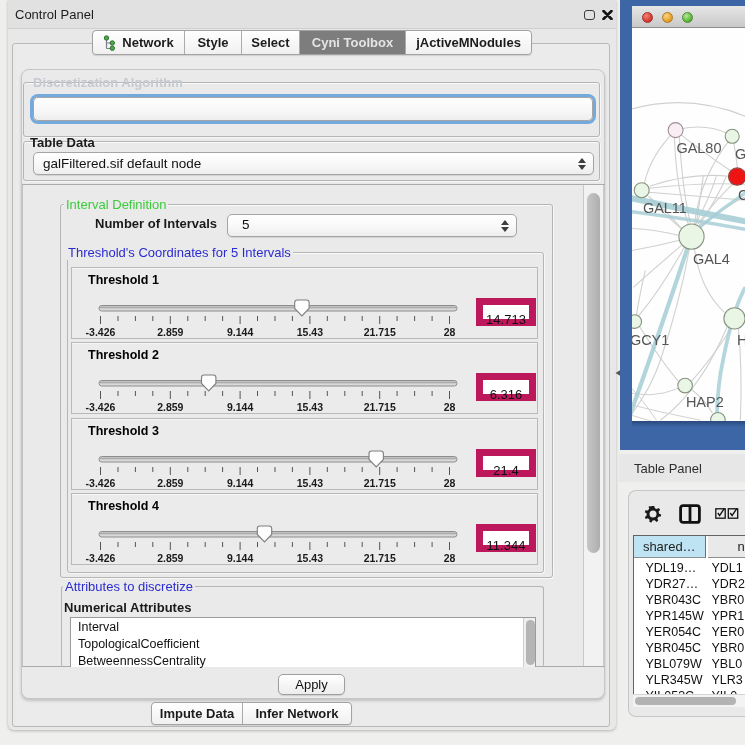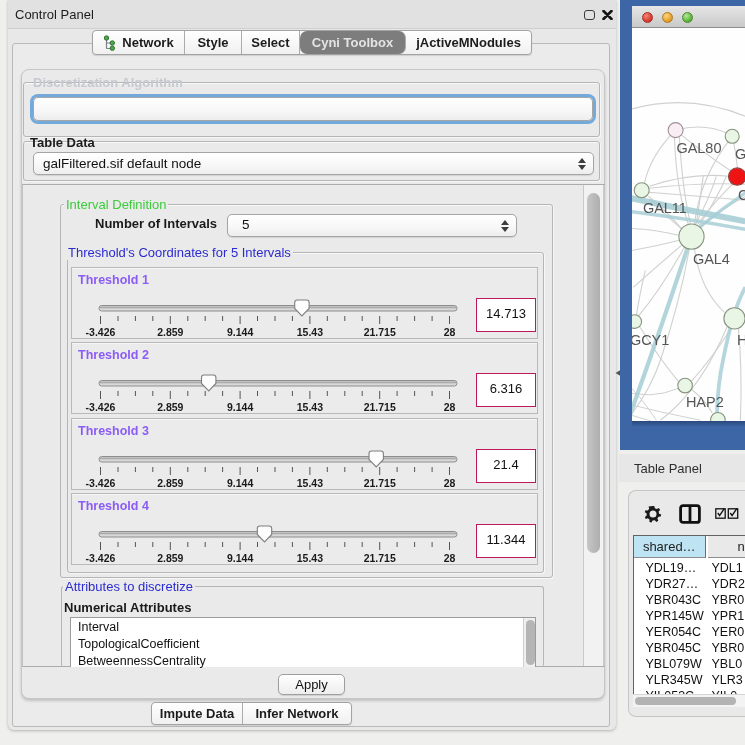--- a/index.html
+++ b/index.html
@@ -9,37 +9,37 @@
 #cpwin { left:0px; top:0px; width:608px; height:730px; background:#e8e8e8; border-radius:0 0 6px 6px; box-shadow:0 1px 3px rgba(0,0,0,.25);margin-left:8px; }
 #cptitle { left:0; top:0; width:100%; height:29px; background:#e2e1e1; border-bottom:1px solid #cfcfcf; }
 #cptitle .t { position:absolute; left:7px; top:7px; font-size:13px; color:#1d1d1d; }
 .winbtn-sq { position:absolute; left:576px; top:10px; width:11px; height:10px; border:1.8px solid #3a3a3a; border-radius:3px; }
 
 #outerpane { left:4px; top:43px; width:598px; height:684px; border:1px solid #b9b9b9; border-radius:3px; background:#ebebeb; }
 
 .seg { position:absolute; display:flex; height:25px; border:1px solid #a2a2a2; border-radius:4px; background:linear-gradient(#ffffff,#f0f0f0); overflow:hidden; box-shadow:0 1px 1px rgba(0,0,0,.12); }
 .seg .s { height:100%; display:flex; align-items:center; justify-content:center; font-size:13px; font-weight:bold; color:#1c1c1c; border-right:1px solid #ababab; padding:0 0; }
 .seg .s:last-child { border-right:none; }
-.seg .sel { background:#7d7d7d; color:#e4e4e4;border-radius:7px; }
+.seg .sel { background:#7d7d7d; color:#e4e4e4; }
 
 #innerpane { left:13px; top:69px; width:584px; height:630px; background:#eaeaea; border:1px solid #c6c6c6; border-radius:8px; box-shadow:0 2px 3px rgba(0,0,0,.18); }
 
 .grp { position:absolute; border:1px solid #b5b5b5; border-radius:3px; box-shadow:inset 0 1px 0 rgba(255,255,255,.7), 1px 1px 0 rgba(255,255,255,.6); }
 .grplabel { position:absolute; font-size:13px; font-weight:bold; color:#1c1c1c; background:transparent; padding:0 2px; }
 .glabel-plain { position:absolute; font-size:13px; padding:0 2px; background:#eaeaea; }
 
 .combo { position:absolute; background:linear-gradient(#ffffff,#f7f7f7 60%,#ededed); border:1px solid #a5a5a5; border-radius:5px; box-shadow:0 1px 1px rgba(0,0,0,.1); }
 .combo .ct { position:absolute; left:9px; top:3px; font-size:13.5px; color:#111; }
 .combo .arr { position:absolute; right:7px; top:0; height:100%; display:flex; flex-direction:column; justify-content:center; }
 .arrup { width:0; height:0; border-left:4px solid transparent; border-right:4px solid transparent; border-bottom:5px solid #3d3d3d; margin-bottom:2px; }
 .arrdn { width:0; height:0; border-left:4px solid transparent; border-right:4px solid transparent; border-top:5px solid #3d3d3d; }
 
 .tpanel { position:absolute; left:63px; width:467px; height:72px; border:1px solid #b9b9b9; background:#ebebeb; box-shadow:inset 0 1px 0 #f6f6f6; }
-.tpanel .tl { position:absolute; left:6px; top:5px; font-size:12.5px; font-weight:bold; color:#8b5cf6; }
-.vbox { position:absolute; left:404px; top:30px; width:60px; height:34px; background:#fff; border:1px solid #be185d; text-align:center; font-size:13px; color:#111; line-height:30px; }
+.tpanel .tl { position:absolute; left:16px; top:5px; font-size:12.5px; font-weight:bold; color:#000000; }
+.vbox { position:absolute; left:404px; top:30px; width:60px; height:28px; background:#fff; border:7px solid #be185d; text-align:center; font-size:13px; color:#111; line-height:30px; }
 
 #scrollpane { left:14px; top:184px; width:583px; height:483px; border-top:1px solid #ababab; border-bottom:1px solid #ababab; border-left:1px solid #c2c2c2; }
 #vscroll { position:absolute; left:575px; top:185px; width:21px; height:481px; background:#f2f2f2; border-left:1px solid #c9c9c9; border-right:1px solid #c9c9c9; }
 #vscroll .thumb { position:absolute; left:3px; top:8px; width:13px; height:360px; background:linear-gradient(90deg,#c6c6c6,#aeaeae); border-radius:7px; }
 
 #attrlist { position:absolute; left:62px; top:617px; width:466px; height:50px; background:#ffffff; border:1px solid #9b9b9b; border-bottom:none; font-size:12.5px; color:#111; }
 #attrlist .row { padding:1.5px 0 1.5px 7px; }
 #attrlist .lsb { position:absolute; right:0; top:0; width:12px; height:100%; background:#efefef; border-left:1px solid #cfcfcf; }
 #attrlist .lsb .th { position:absolute; left:1.5px; top:2px; width:9px; height:45px; background:#b5b5b5; border-radius:5px; }
 

